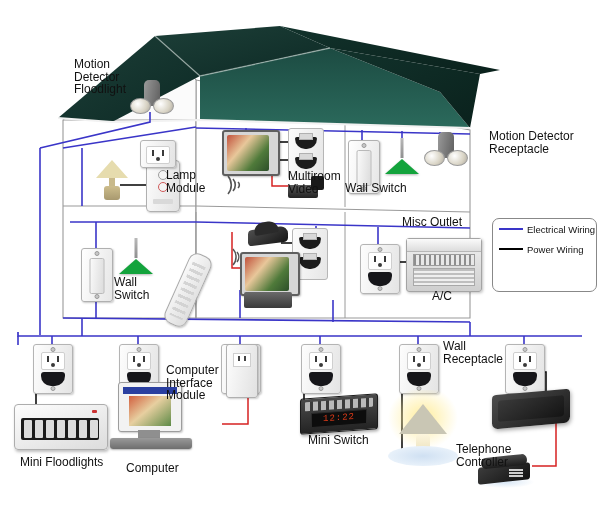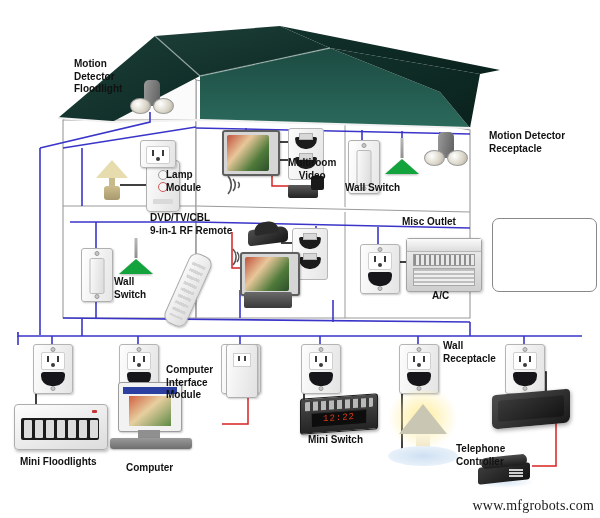--- a/index.html
+++ b/index.html
@@ -2,21 +2,21 @@
 <html><head>
 <meta charset="utf-8">
 <title>Home Automation Wiring Diagram</title>
 <style>
   html,body{margin:0;padding:0;background:#ffffff;}
   body{width:600px;height:518px;overflow:hidden;
        font-family:"Liberation Sans",sans-serif;color:#111;}
   #stage{position:relative;width:600px;height:518px;background:#fff;}
   svg#scene{position:absolute;left:0;top:0;width:600px;height:518px;}
   .lbl{position:absolute;font-family:"Liberation Sans",sans-serif;
-       font-size:10px;line-height:12.5px;color:#111;white-space:pre-line;font-weight:bold;}
+       font-size:12px;line-height:12.5px;color:#111;white-space:pre-line;}
   .legend{position:absolute;left:492px;top:218px;width:103px;height:72px;
           border:1px solid #888;border-radius:7px;background:#fff;}
   .legend .row{display:flex;align-items:center;height:20px;padding-left:6px;}
   .legend .sw{width:24px;height:0;border-top:2.5px solid #000;margin-right:4px;}
   .legend .sw.blue{border-top-color:#3a35c8;}
   .legend .sw.black{border-top-color:#000;}
   .legend .sw.red{border-top-color:#d62222;}
   .legend .txt{font-size:9.5px;}
   .wm{position:absolute;right:6px;bottom:4px;font-family:"Liberation Serif",serif;
       font-size:14px;color:#1a1a1a;letter-spacing:.2px;}
@@ -533,27 +533,25 @@
   <div class="lbl" style="left:74px;top:58px;">Motion
 Detector
 Floodlight</div>
 
   <div class="lbl" style="left:489px;top:130px;">Motion Detector
 Receptacle</div>
 
   <div class="lbl" style="left:166px;top:169px;">Lamp
 Module</div>
 
-  <div class="lbl" style="left:288px;top:157px;text-align:center;">Multiroom
+  <div class="lbl" style="left:288px;top:170px;">Multiroom
 Video</div>
 
   <div class="lbl" style="left:345px;top:182px;">Wall Switch</div>
 
-  <div class="lbl" style="left:150px;top:212px;">DVD/TV/CBL
-9-in-1 RF Remote</div>
 
   <div class="lbl" style="left:114px;top:276px;">Wall
 Switch</div>
 
   <div class="lbl" style="left:402px;top:216px;">Misc Outlet</div>
 
   <div class="lbl" style="left:432px;top:290px;">A/C</div>
 
   <div class="lbl" style="left:20px;top:456px;">Mini Floodlights</div>
 
@@ -565,17 +563,24 @@
 
   <div class="lbl" style="left:308px;top:434px;">Mini Switch</div>
 
   <div class="lbl" style="left:443px;top:340px;">Wall
 Receptacle</div>
 
   <div class="lbl" style="left:456px;top:443px;">Telephone
 Controller</div>
 
   <div class="legend">
-  </div>
-
-  <div class="wm">www.mfgrobots.com</div>
+    <div class="row">
+      <span class="sw blue"></span>
+      <span class="txt">Electrical Wiring</span>
+    </div>
+    <div class="row">
+      <span class="sw black"></span>
+      <span class="txt">Power Wiring</span>
+    </div>
+  </div>
+
 
 </div>
 
 </body></html>

